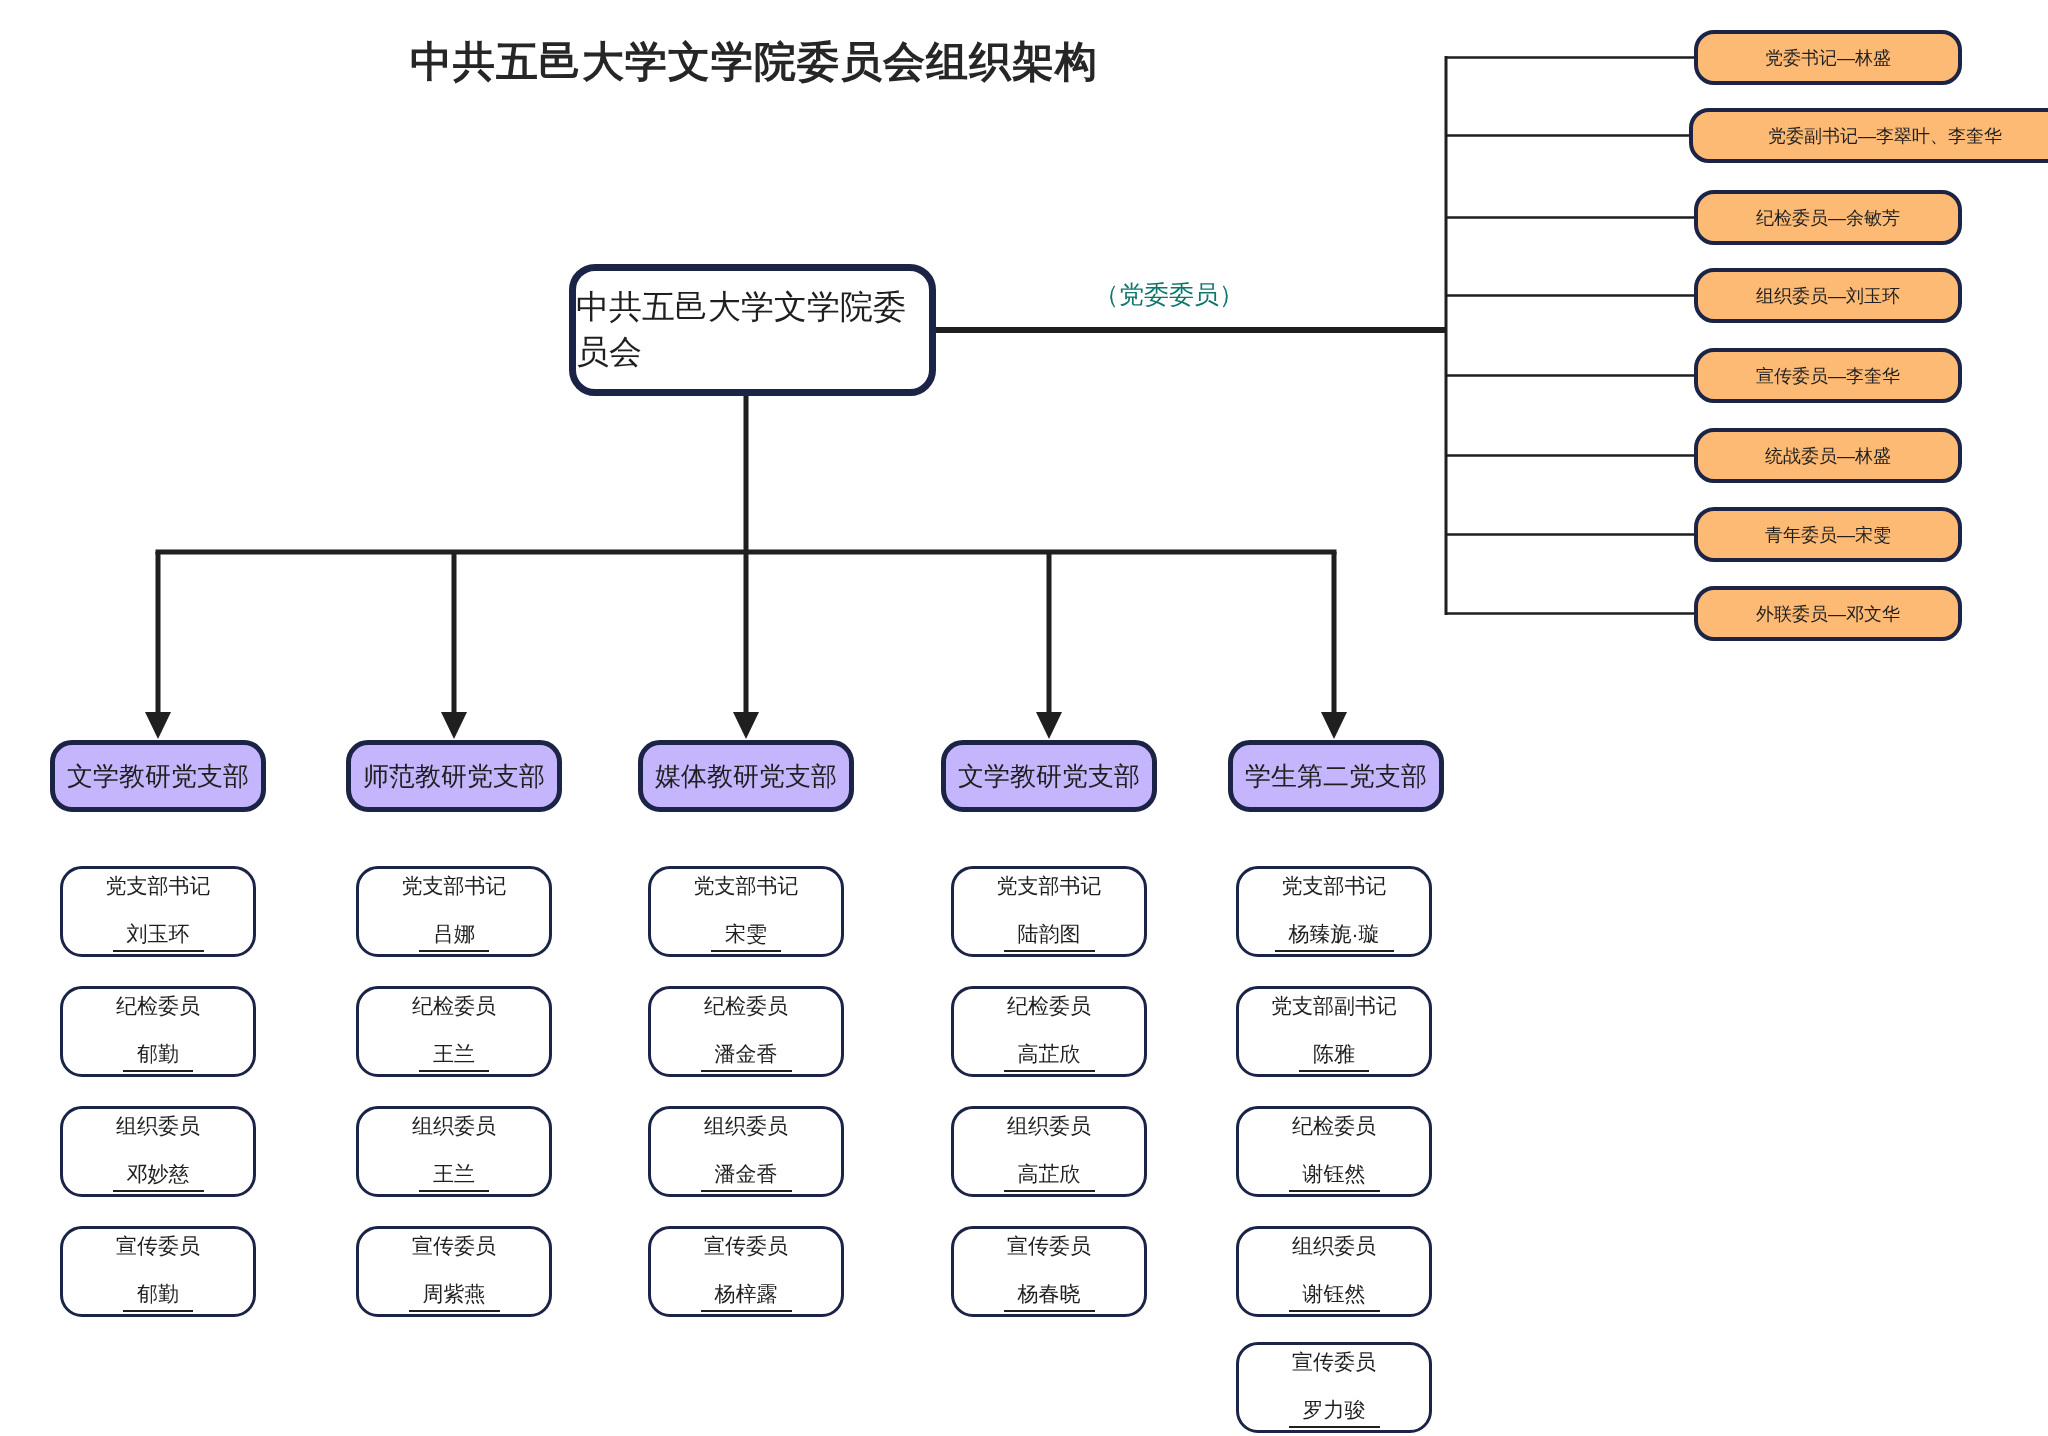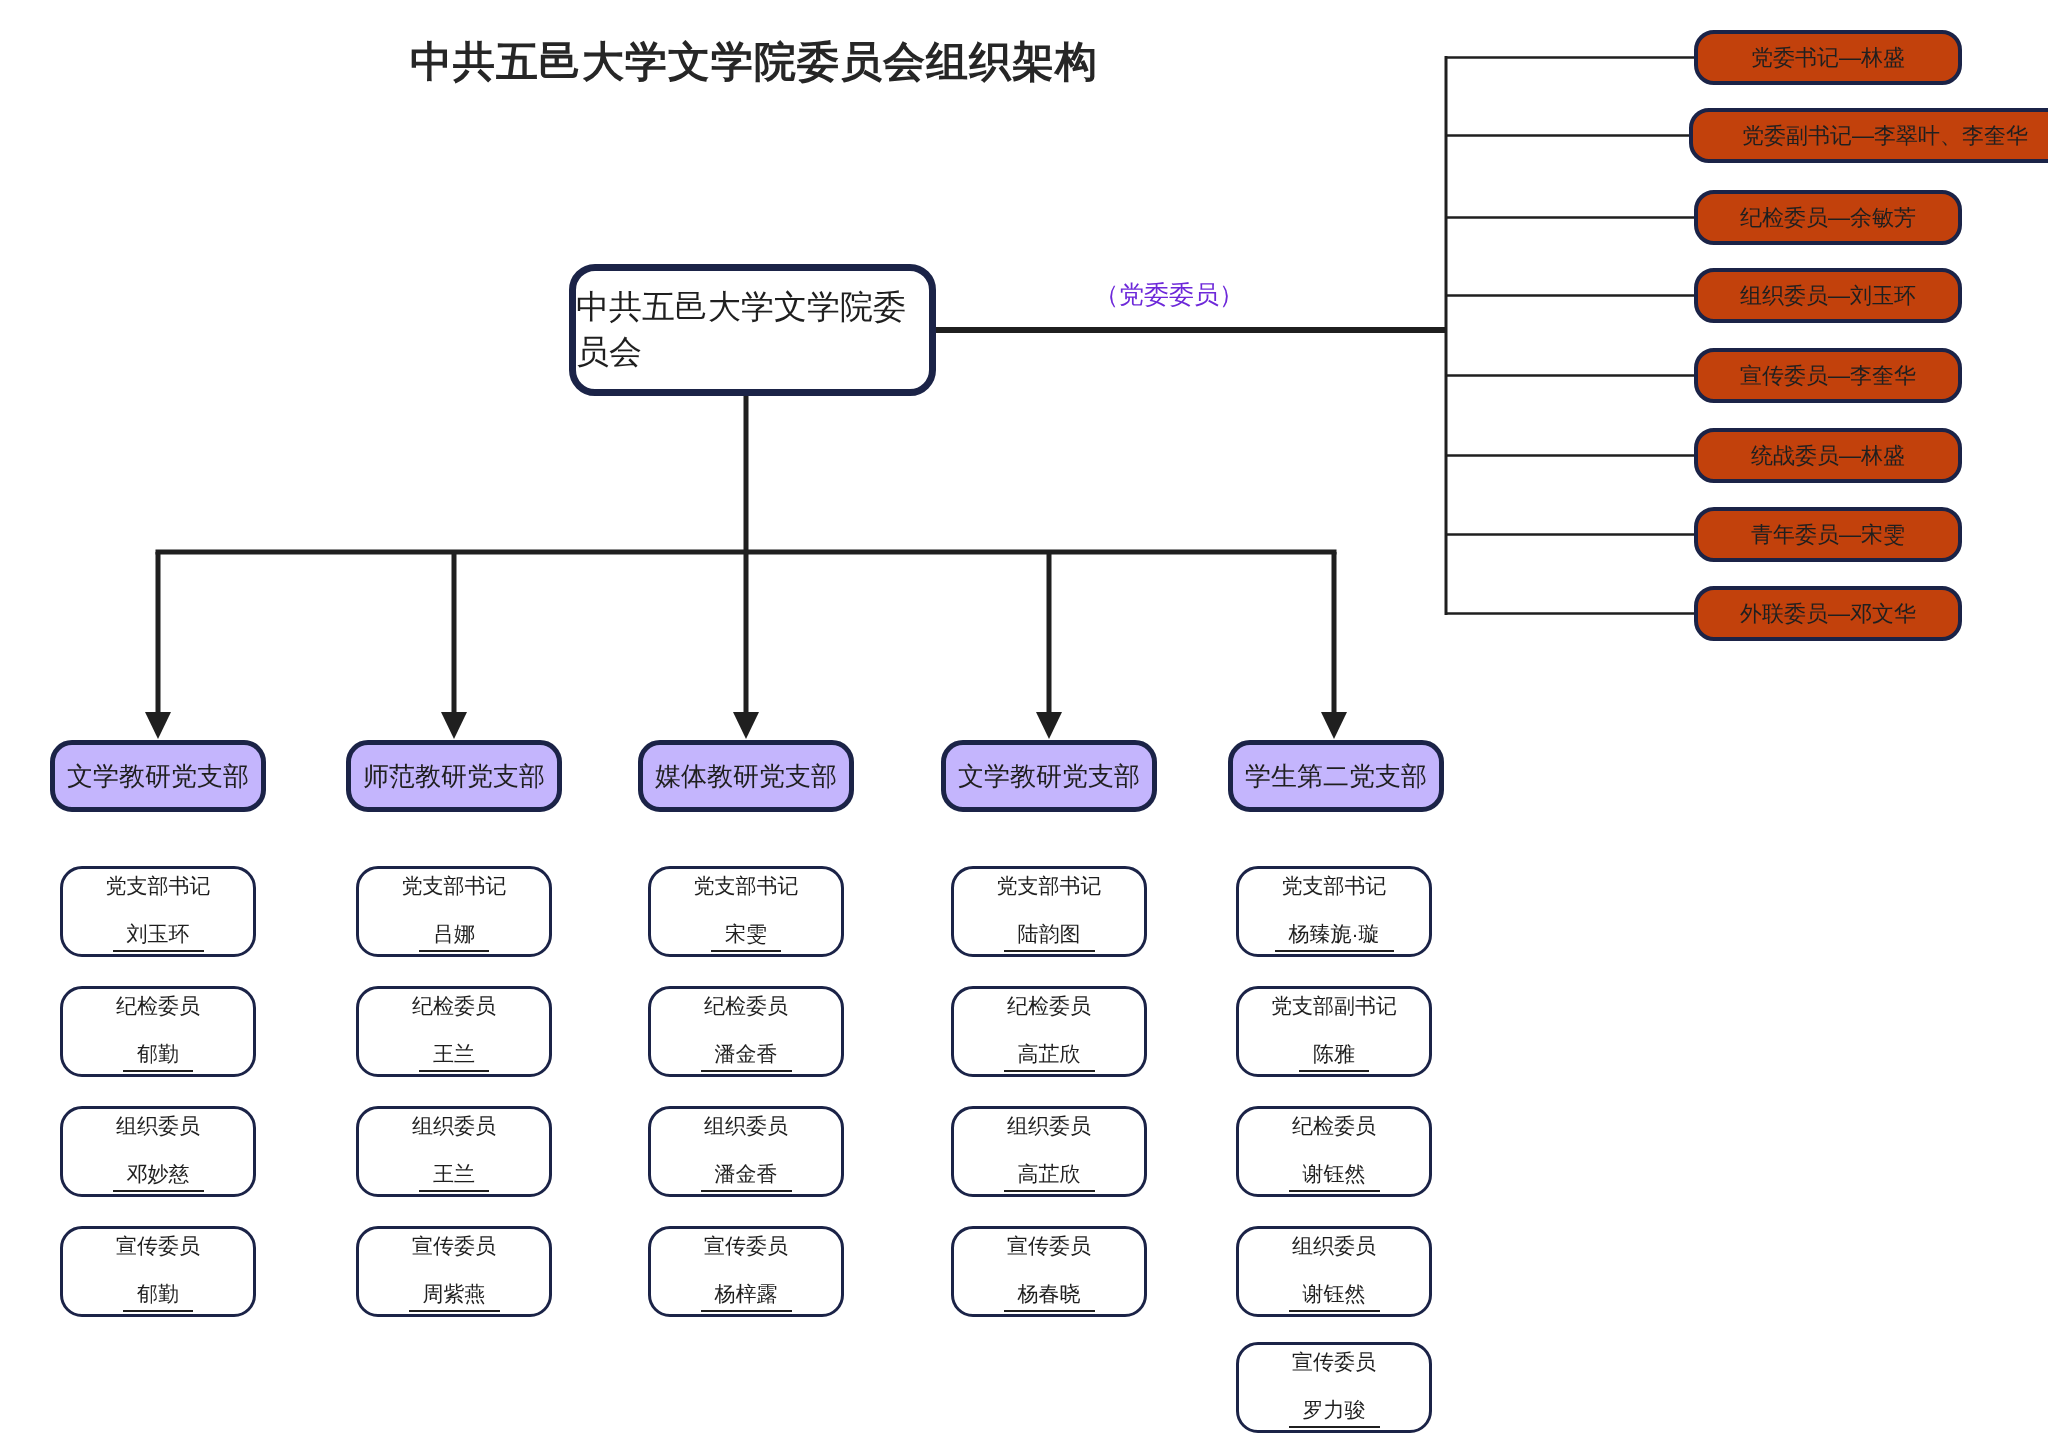--- a/index.html
+++ b/index.html
@@ -18,27 +18,27 @@
     text-align:center;font-size:42px;font-weight:600;letter-spacing:1px;color:#262626;
   }
   .root-box{
     position:absolute;left:525px;top:264px;width:367px;height:132px;
     border:7px solid #1b2347;border-radius:26px;background:#ffffff;
     display:flex;align-items:center;justify-content:center;
     font-size:33px;box-sizing:border-box;
   }
   .committee-note{
     position:absolute;left:1000px;top:278px;width:250px;
-    text-align:center;font-size:25px;color:#6d28d9;
+    text-align:center;font-size:25px;color:#0f766e;
   }
   .cbox{
     position:absolute;left:1650px;width:268px;height:55px;
-    border:4px solid #1b2347;border-radius:20px;background:#c2410c;
+    border:4px solid #1b2347;border-radius:20px;background:#fdba74;
     display:flex;align-items:center;justify-content:center;
-    font-size:22px;box-sizing:border-box;white-space:nowrap;
+    font-size:18px;box-sizing:border-box;white-space:nowrap;
   }
   .cbox.wide{left:1645px;width:392px;}
   .bbox{
     position:absolute;top:740px;width:216px;height:72px;
     border:5px solid #1b2347;border-radius:22px;background:#c4b5fd;
     display:flex;align-items:center;justify-content:center;
     font-size:26px;box-sizing:border-box;white-space:nowrap;
   }
   .mbox{
     position:absolute;width:196px;height:91px;

